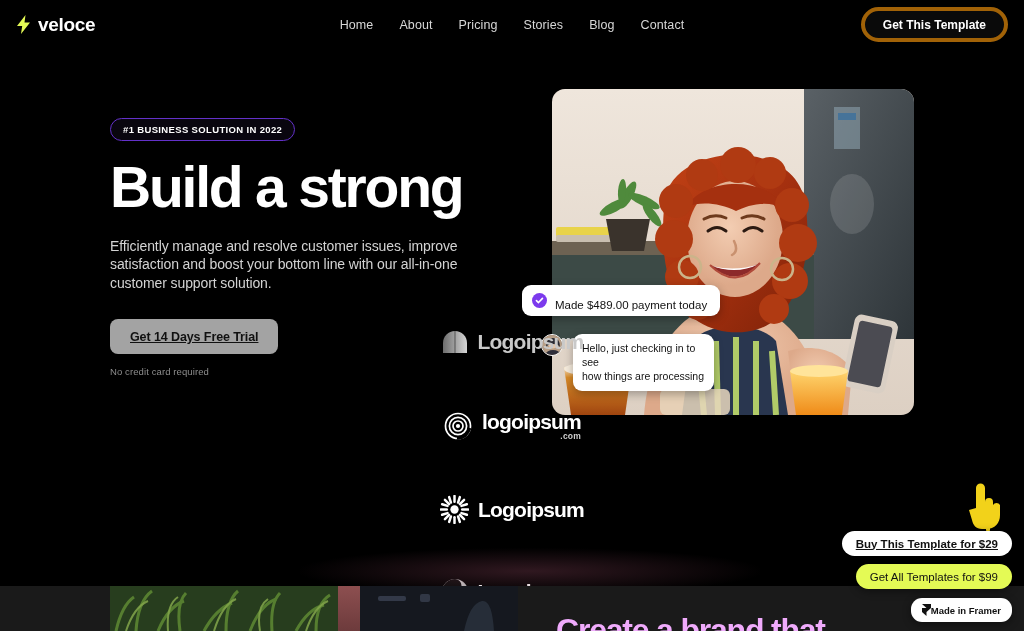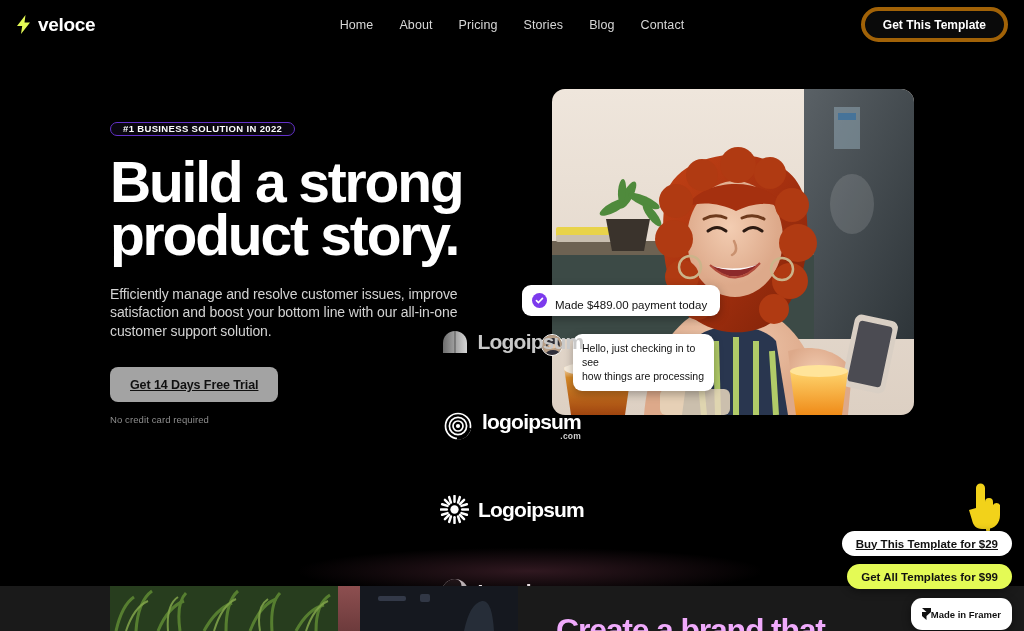--- a/index.html
+++ b/index.html
@@ -25,21 +25,21 @@
     position: absolute; right: 16px; top: 7px;
     height: 35px; padding: 0 18px; border-radius: 18px;
     border: 4px solid #a16207; background: #0a0a0a; color: #fff;
     font-size: 12px; font-weight: 600; font-family: "Liberation Sans", sans-serif;
     display: flex; align-items: center; justify-content: center; cursor: pointer;
   }
 
   
   .hero-left { position: absolute; left: 110px; top: 118px; width: 420px; }
   .badge {
-    display: inline-flex; align-items: center; height: 14px; padding: 0 12px;
+    display: inline-flex; align-items: center; height: 23px; padding: 0 12px;
     border: 1px solid #6331c9; border-radius: 12px;
     color: #ffffff; font-size: 9.5px; font-weight: 600; letter-spacing: 0.35px;
     background: #09060f;
   }
   .headline {
     margin-top: 20px; color: #ffffff; font-size: 57px; line-height: 0.93;
     font-weight: 700; letter-spacing: -2.2px;
   }
   .subcopy {
     margin-top: 23px; color: #d3d3d3; font-size: 14px; line-height: 1.32;
@@ -122,26 +122,26 @@
   .float-buy {
     position: absolute; right: 12px; top: 531px; height: 25px; padding: 0 14px;
     background: #ffffff; border-radius: 13px; color: #111; font-size: 11.5px;
     font-weight: 700; display: flex; align-items: center; justify-content: center;
     font-family: "Liberation Sans", sans-serif; border: none; cursor: pointer;
     box-shadow: 0 2px 8px rgba(0,0,0,.45); white-space: nowrap; text-decoration: underline;
   }
   .float-all {
     position: absolute; right: 12px; top: 564px; height: 25px; padding: 0 14px;
     background: #e4fa55; border-radius: 13px; color: #111; font-size: 11.5px;
-    font-weight: 700; display: flex; align-items: center; justify-content: center;
+    font-weight: 400; display: flex; align-items: center; justify-content: center;
     font-family: "Liberation Sans", sans-serif; border: none; cursor: pointer;
     box-shadow: 0 2px 8px rgba(0,0,0,.45); white-space: nowrap;
   }
   .float-framer {
-    position: absolute; right: 12px; top: 598px; height: 24px; padding: 16px 11px;
+    position: absolute; right: 12px; top: 598px; height: 24px; padding: 8px 11px;
     background: #ffffff; border-radius: 11px; color: #111; font-size: 9.5px;
     font-weight: 600; display: flex; align-items: center; 
     box-shadow: 0 2px 8px rgba(0,0,0,.45); white-space: nowrap; cursor: pointer;
   }
   .cursor-hand { position: absolute; left: 963px; top: 478px; width: 42px; height: 54px; }
 </style>
 </head>
 <body>
 
 <div class="page">
@@ -163,21 +163,20 @@
       <a class="nav-link" href="#">Contact</a>
     </div>
 
     <button class="nav-cta">Get This Template</button>
   </div>
 
   <div class="hero-left">
     <div class="badge">#1 BUSINESS SOLUTION IN 2022</div>
     <h1 class="headline">
       <span>Build a strong</span><br>
-      <span>product story.</span>
     </h1>
     <p class="subcopy">Efficiently manage and resolve customer issues, improve satisfaction and boost your bottom line with our all-in-one customer support solution.</p>
     <button class="trial-btn">Get 14 Days Free Trial</button>
     <div class="nocc">No credit card required</div>
   </div>
 
   <div class="hero-img-wrap">
     <svg class="hero-photo" viewBox="0 0 362 326" preserveAspectRatio="xMidYMid slice">
       <defs>
         <linearGradient id="wallg" x1="0" y1="0" x2="0" y2="1">

